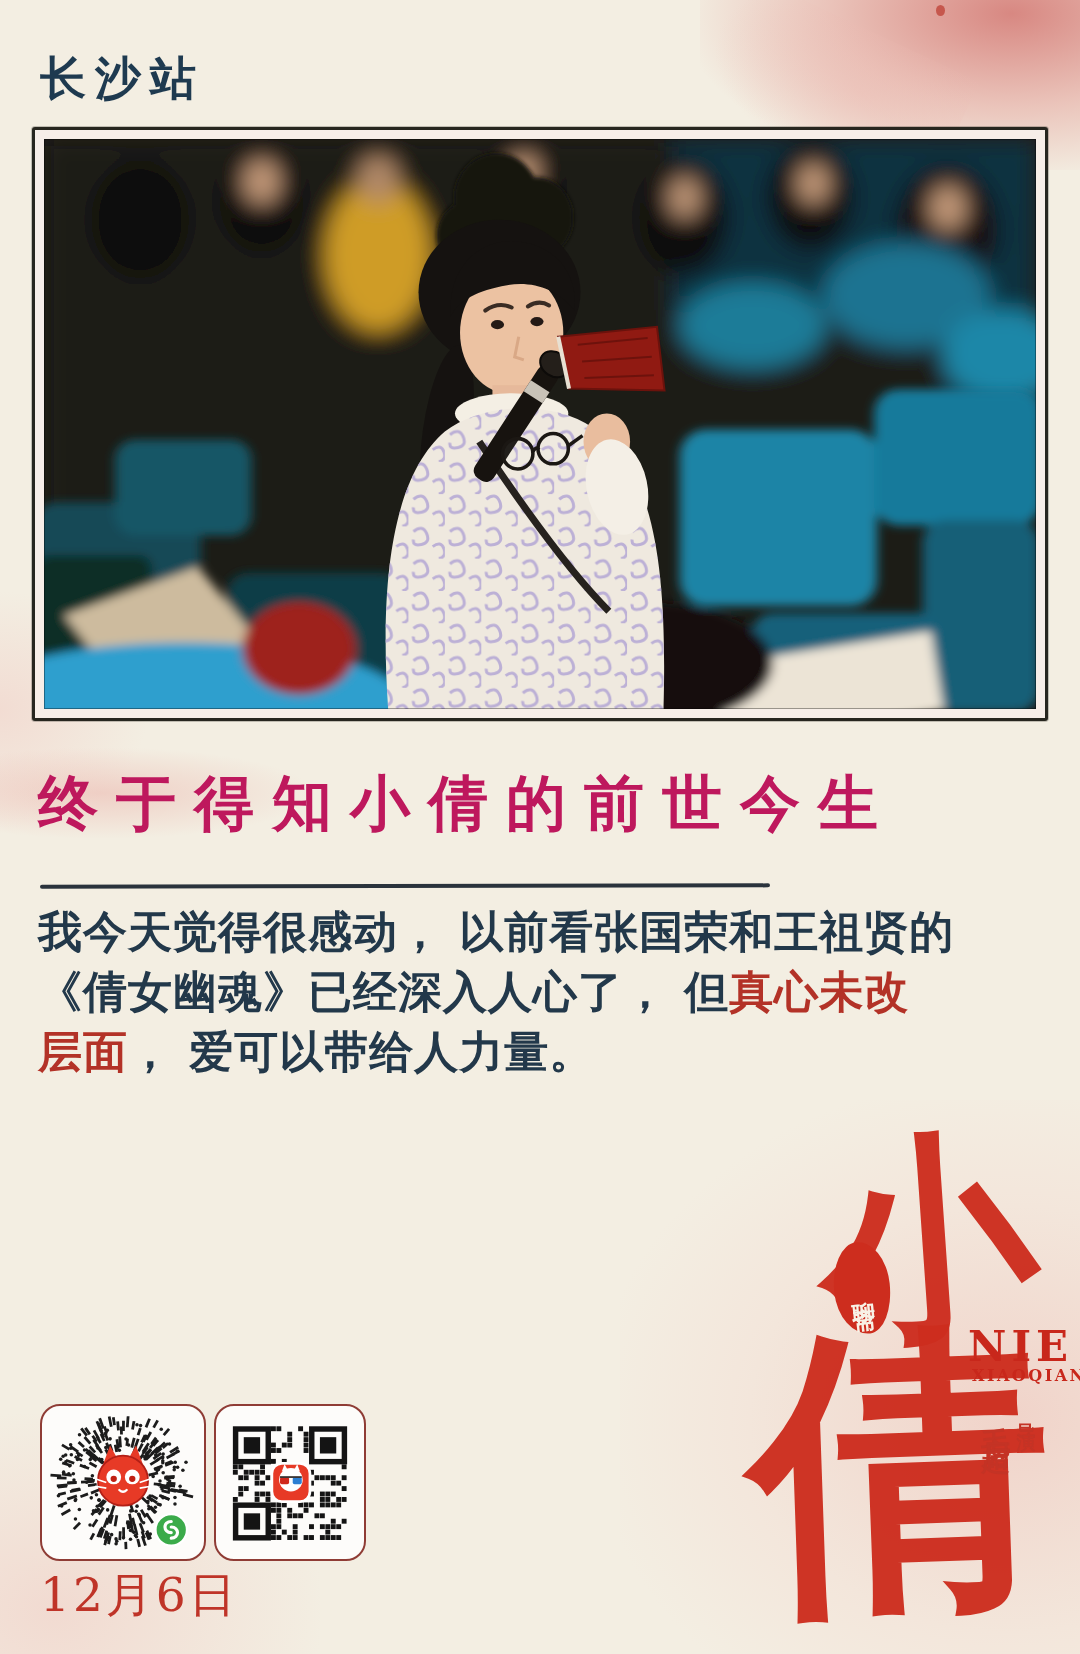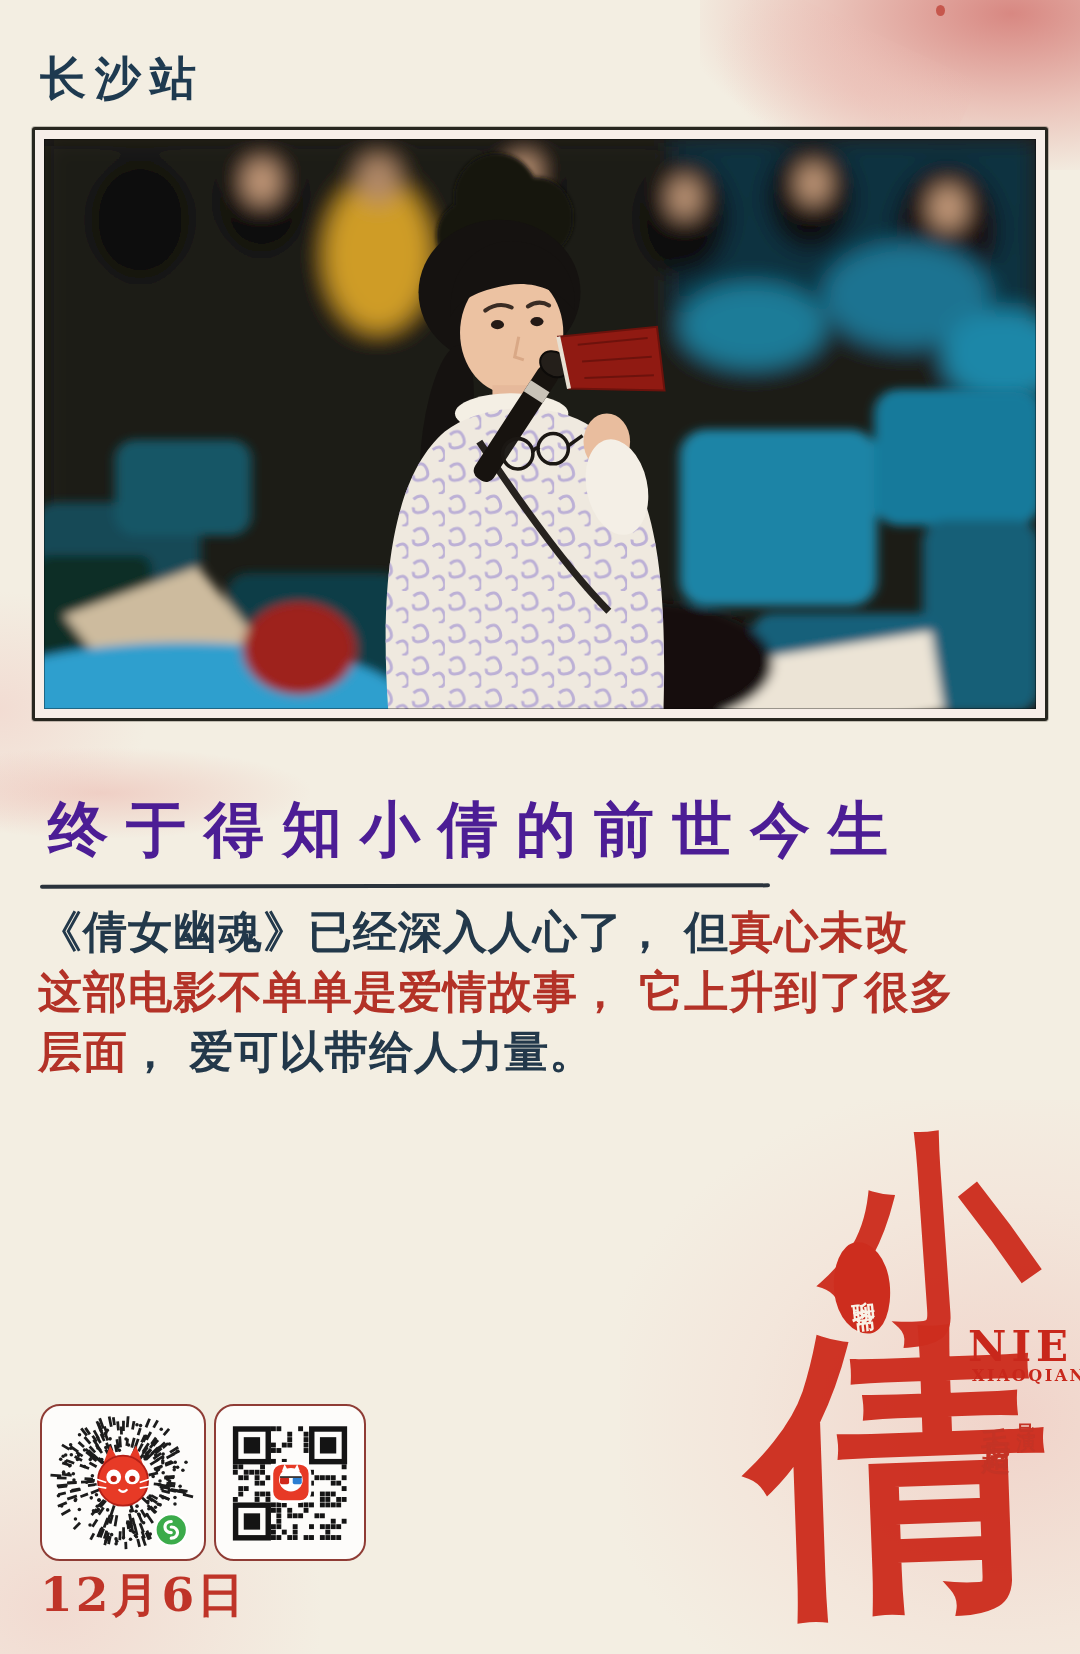--- a/index.html
+++ b/index.html
@@ -29,22 +29,22 @@
   .station { position:absolute; left:40px; top:48px; font-size:46px; font-weight:bold;
     color:#1e3a50; letter-spacing:9px; }
 
   
   .photo-frame { position:absolute; left:32px; top:127px; width:1016px; height:594px;
     border:3px solid #27261f; border-radius:3px; background:#f7eee8; padding:9px;
     box-shadow:0 0 0 1px rgba(39,38,31,.25); }
   .photo-frame svg { width:100%; height:100%; display:block; background:#1f1a16; }
 
   
-  .headline { position:absolute; left:38px; top:790px; width:1000px;
-    font-size:60px; font-weight:bold; color:#4c1d95; letter-spacing:18px; white-space:nowrap;margin-left:10px; }
+  .headline { position:absolute; left:38px; top:764px; width:1000px;
+    font-size:60px; font-weight:bold; color:#be185d; letter-spacing:18px; white-space:nowrap; }
   .divider { position:absolute; left:40px; top:884px; width:730px; height:4px;
     background:#2a333c; border-radius:2px; transform:rotate(-.1deg); }
 
   
   .body-text { position:absolute; left:38px; top:902px; width:1010px; }
   .bline { height:60px; line-height:60px; font-size:44px; font-weight:bold;
     letter-spacing:1px; white-space:nowrap; }
   .navy { color:#22384a; }
   .red  { color:#b33227; }
 
@@ -69,21 +69,21 @@
   .director-name  { left:246px; top:284px; font-size:29px; letter-spacing:9px; }
 
   
   .qr-row { position:absolute; left:40px; top:1404px; display:flex; gap:8px; }
   .qr-card { background:#fdfcfa; border:2.5px solid #8f3c35; border-radius:20px;
     padding:6px; }
   .qr-card svg { display:block; }
 
   
   .date-row { position:absolute; left:40px; top:1564px; display:flex; gap:26px;
-    font-size:47px; font-weight:bold; white-space:nowrap; }
+    font-size:47px; font-weight:normal; white-space:nowrap; }
   .date-txt { color:#bf3428; letter-spacing:3px; }
   .slogan-txt { color:#bf3428; letter-spacing:6px;
     text-shadow:-3px 3px 0 rgba(52,74,94,.45); }
 </style>
 </head>
 <body>
 
 <div class="page">
 
   <div class="wash wash-tr"></div>
@@ -198,24 +198,24 @@
       </g>
       <rect x="0" y="0" width="980" height="565" fill="none" stroke="rgba(0,0,0,.35)" stroke-width="2"></rect>
     </svg>
   </div>
 
   <div class="headline">终于得知小倩的前世今生</div>
   <div class="divider"></div>
 
   <div class="body-text">
     <div class="bline">
-      <span class="navy">《倩女幽魂》已经深入人心了， 但</span><span class="red">真心未改</span>
+      <span class="navy">我今天觉得很感动， 以前看张国荣和王祖贤的</span>
     </div>
     <div class="bline">
-      <span class="red">这部电影不单单是爱情故事， 它上升到了很多</span>
+      <span class="navy">《倩女幽魂》已经深入人心了， 但</span><span class="red">真心未改</span>
     </div>
     <div class="bline">
       <span class="red">层面</span><span class="navy">， 爱可以带给人力量。</span>
     </div>
   </div>
 
   <div class="callig">
     <span class="char-small">小</span>
     <div class="seal">
       <span>聊斋</span>

